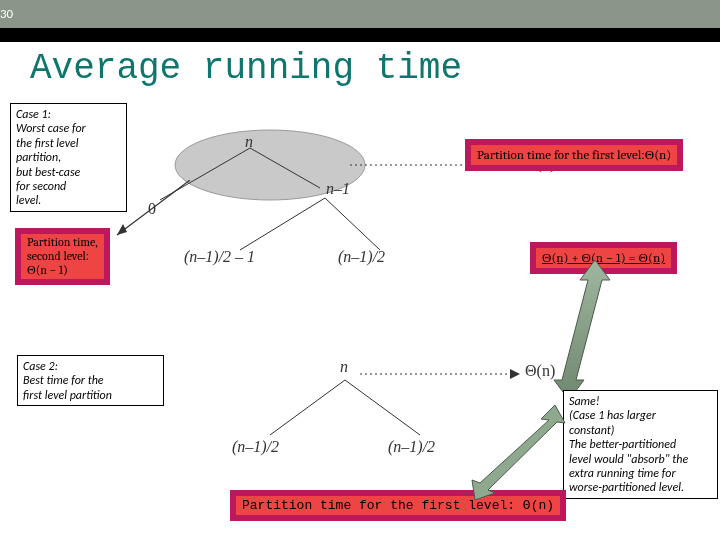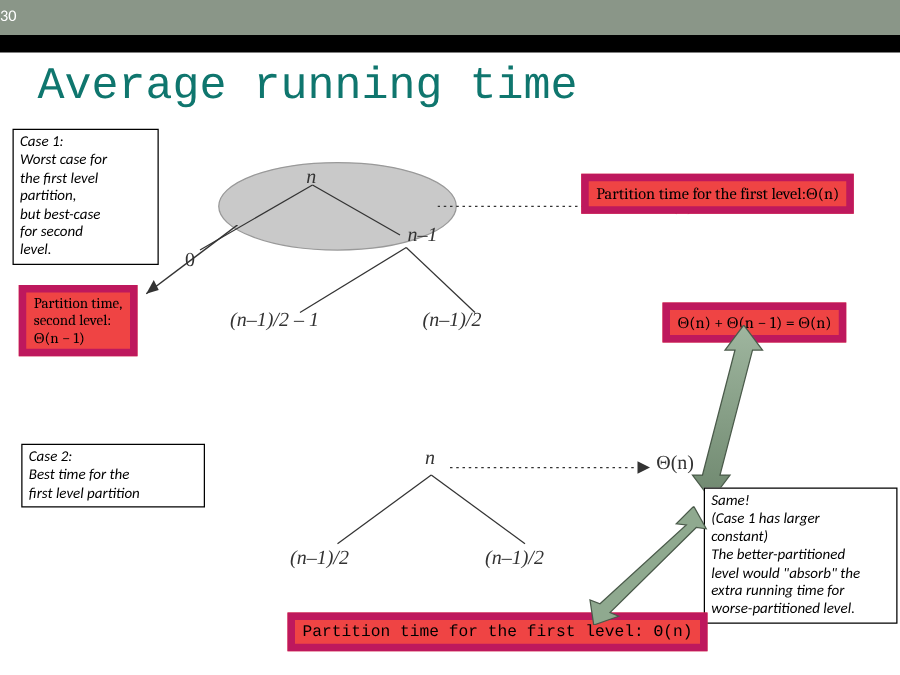--- a/index.html
+++ b/index.html
@@ -116,21 +116,21 @@
 <div class="node-label" style="top:155px; left:525px; font-style:normal;">Θ(n)</div>
 
 <div class="math-box" style="top:139px; left:465px;">Partition time for the first level:Θ(n)</div>
 
 <div class="math-box" style="top:228px; left:15px; font-size:12px; line-height:1.15;">
   <span style="white-space:pre-line;">Partition time,
 second level:
 Θ(n − 1)</span>
 </div>
 
-<div class="math-box" style="top:242px; left:530px;">Θ(n) + Θ(n − 1) = Θ(n)</div>
+<div class="math-box" style="top:242px; left:530px;text-decoration:underline;">Θ(n) + Θ(n − 1) = Θ(n)</div>
 
 <svg class="diagram" style="top:260px; left:540px; width:80px; height:140px;" viewBox="0 0 80 140">
   <defs>
     <linearGradient id="arrgrad" x1="0" y1="0" x2="0" y2="1">
       <stop offset="0" stop-color="#9fb69f"></stop>
       <stop offset="1" stop-color="#6f886f"></stop>
     </linearGradient>
   </defs>
   <polygon points="55,0 70,20 62,20 36,120 44,120 29,140 14,120 22,120 48,20 40,20" fill="url(#arrgrad)" stroke="#4a5a4a" stroke-width="1"></polygon>
 </svg>

